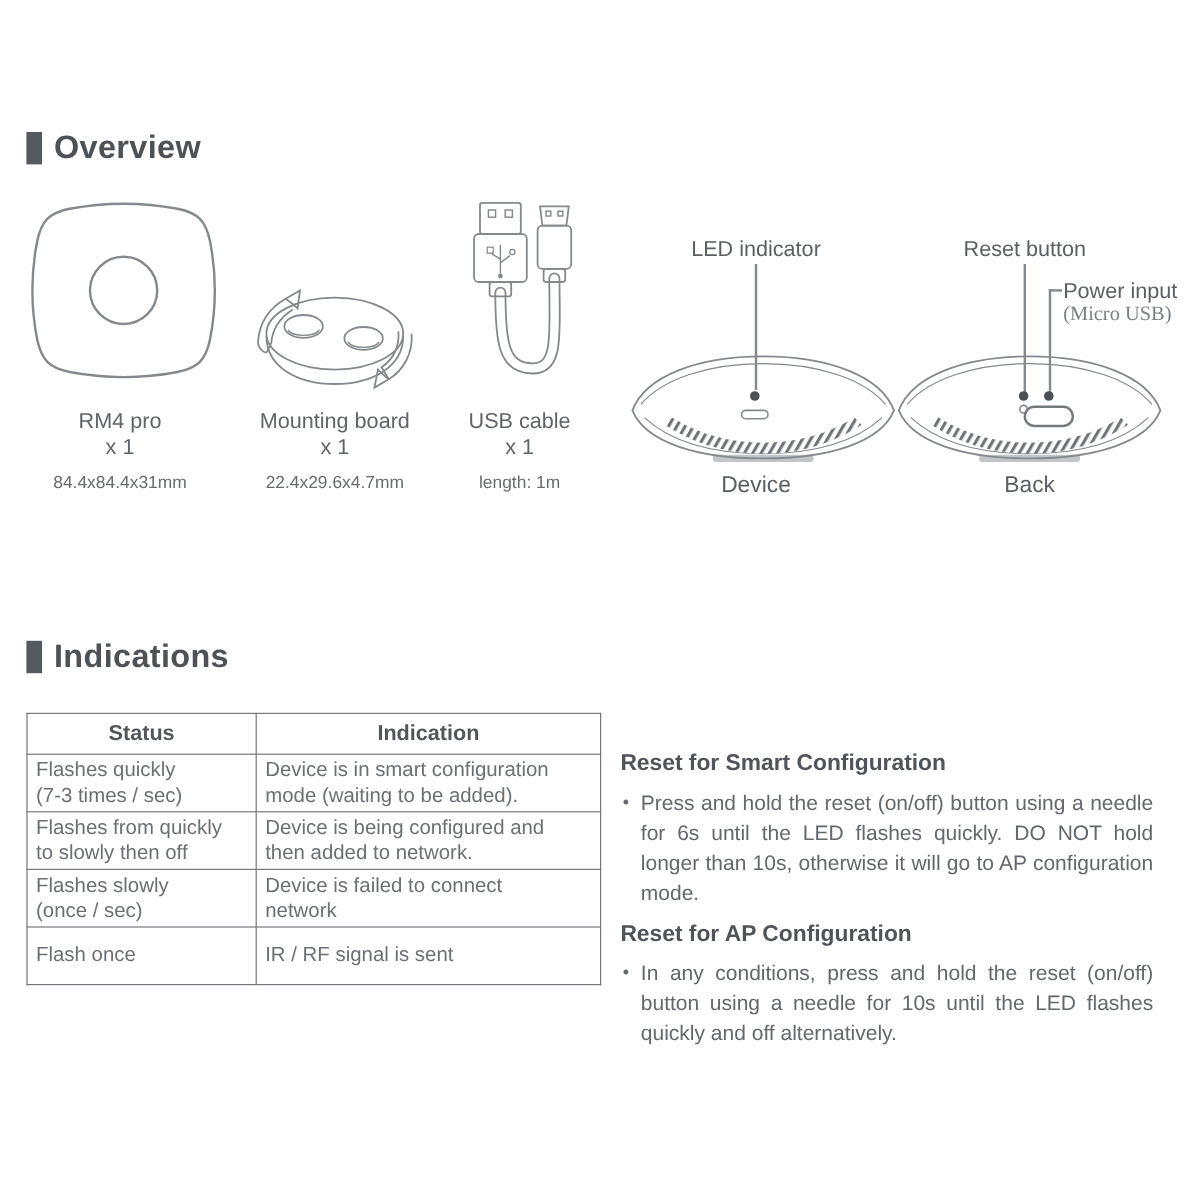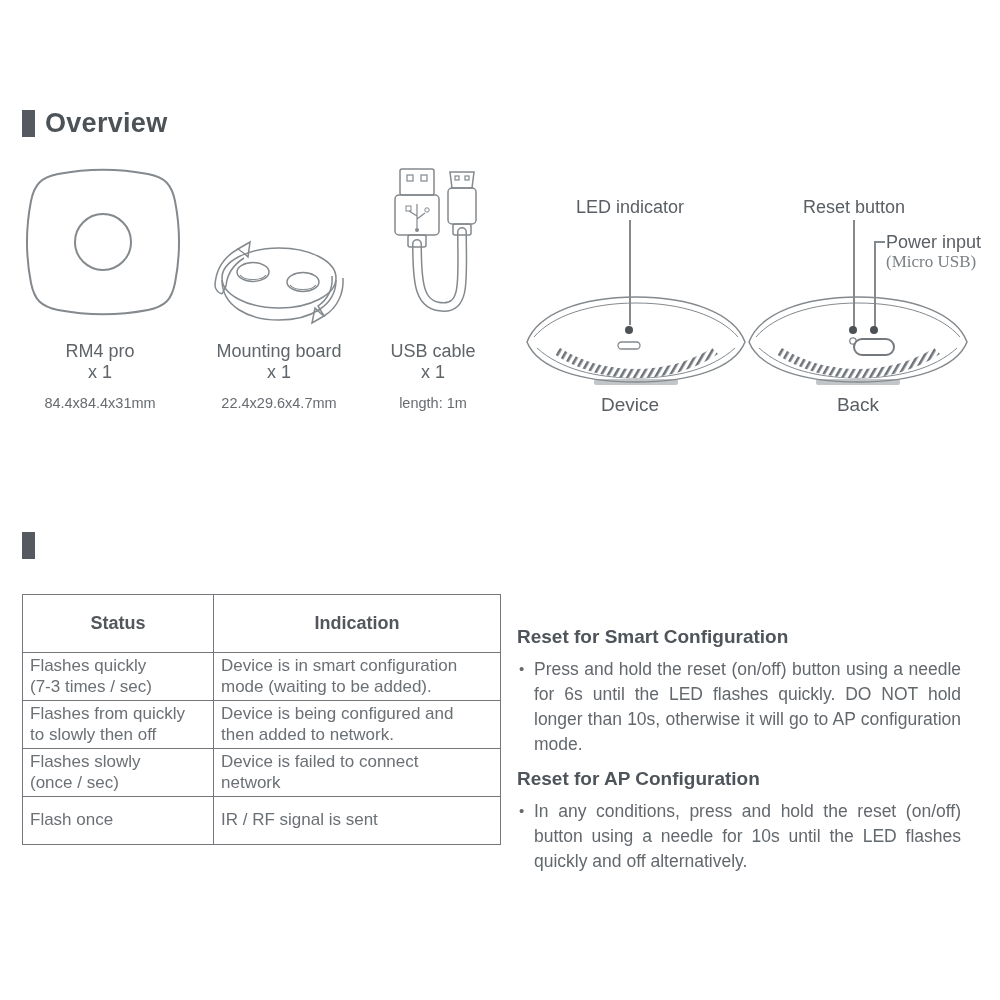--- a/index.html
+++ b/index.html
@@ -29,21 +29,21 @@
   .view-caption { position:absolute; font-size:19px; color:#5a5f64; text-align:center; }
 
   
   table.ind-table {
     position:absolute; left:22px; top:594px; width:478px;
     border-collapse:collapse; table-layout:fixed;
   }
   .ind-table th, .ind-table td { border:1px solid #74787c; }
   .ind-table th {
     height:33px; font-size:18px; font-weight:bold; color:#53575c; text-align:center;
-    padding:12px;
+    padding:0;
   }
   .ind-table td {
     font-size:17px; color:#6b7075; line-height:20.5px; vertical-align:middle;
     padding:2px 4px 2px 7px; white-space:pre-line;
   }
   .ind-table tbody tr { height:48px; }
   .col-status { width:191px; }
   .col-ind { width:287px; }
 
   
@@ -172,20 +172,21 @@
   <circle class="ln" stroke-width="1.3" cx="107" cy="51" r="3.2"></circle>
   <circle cx="128" cy="40" r="4" fill="#4c5156"></circle>
   <rect x="108" y="49" width="40" height="16" rx="8" fill="#fff" stroke="#74797e" stroke-width="2"></rect>
 </svg>
 
 <div class="view-caption" style="left:570px; top:394px; width:120px">Device</div>
 <div class="view-caption" style="left:798px; top:394px; width:120px">Back</div>
 
 <div class="sec-title" style="top:532px">
   <span class="sq"></span>
+  <span class="txt">Indications</span>
 </div>
 
 <table class="ind-table">
   <colgroup>
       <col class="col-status">
       <col class="col-ind">
     </colgroup>
   <thead>
     <tr>
       <th>Status</th>

